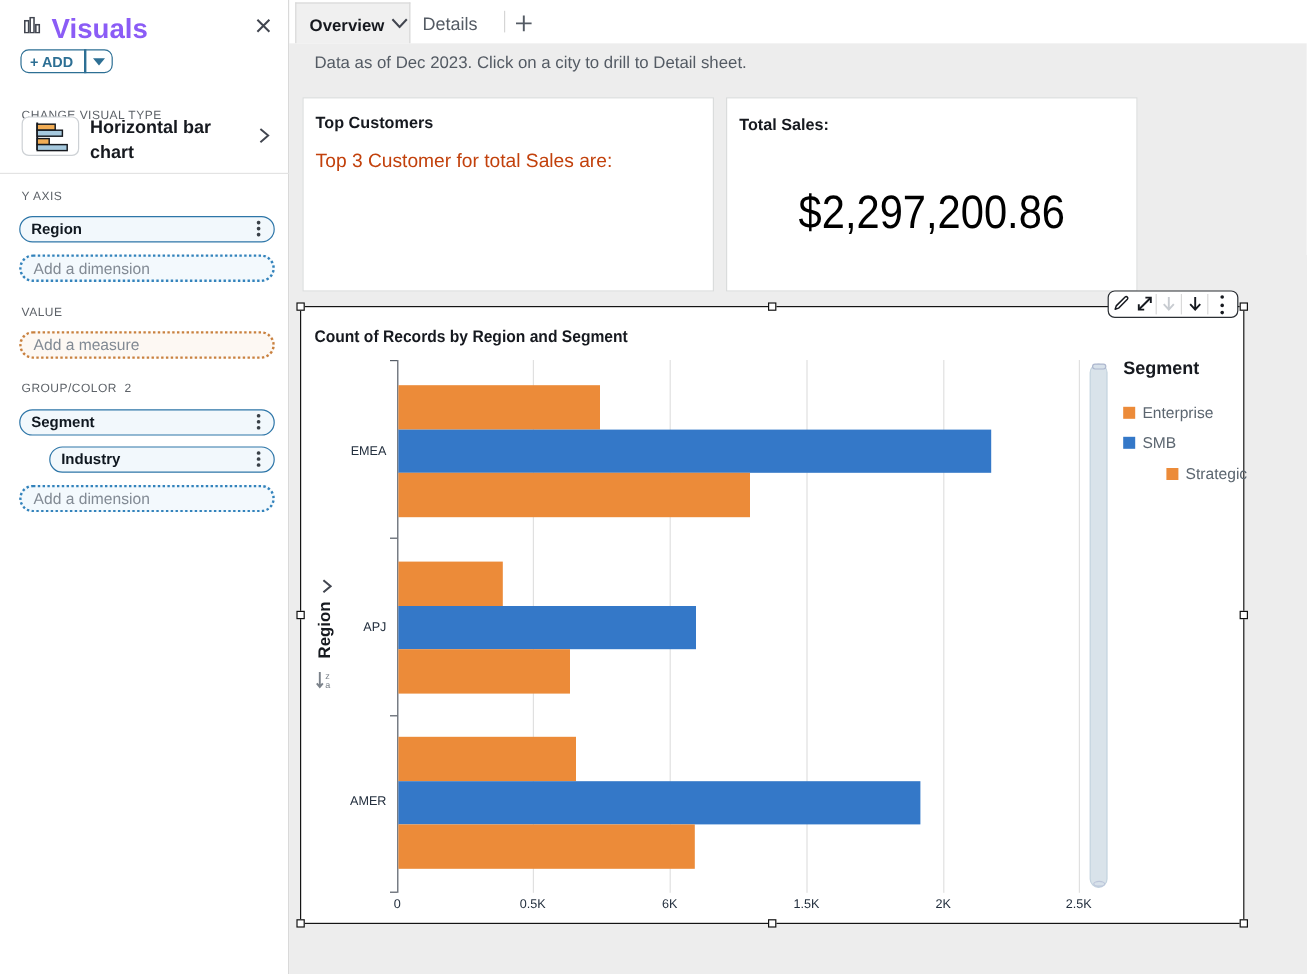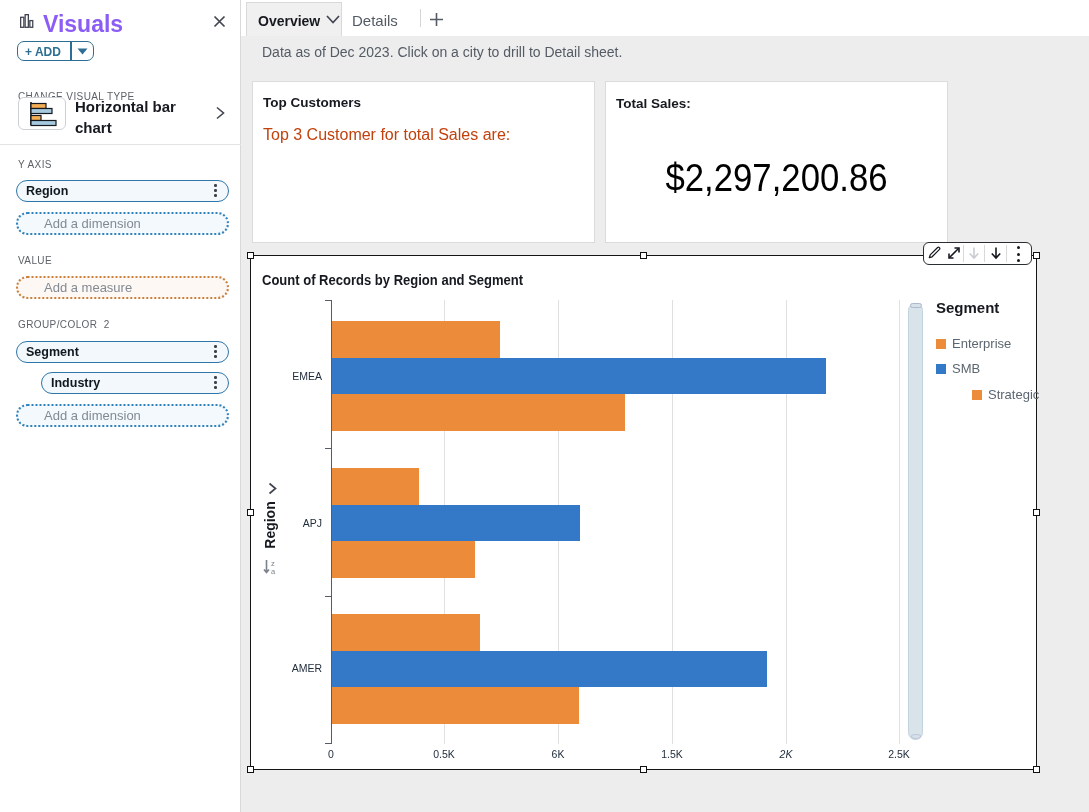--- a/index.html
+++ b/index.html
@@ -10,21 +10,21 @@
   
   #sidebar { left:0; top:0; width:241px; height:812px; background:#fff; border-right:1px solid #d9d9d9; }
   .sb-label { font-size:10px; color:#5d6268; letter-spacing:0.4px; }
   .pill { position:absolute; left:16px; width:213px; height:22px; border-radius:12px;
           background:#f2f8fc; border:1px solid #2e76a8; display:flex; align-items:center; }
   .pill .txt { font-size:12.5px; font-weight:bold; color:#101820; margin-left:9px; }
   .dots { position:absolute; right:11px; top:50%; transform:translateY(-50%); width:3px; height:14px; }
   .dots i { display:block; width:2.6px; height:2.6px; border-radius:50%; background:#3a4148; margin:0 0 2.6px 0; }
   .pill-dash { position:absolute; left:16px; width:213px; height:23px; border-radius:12px;
           background:#f3f9fd; border:2px dotted #3282bb; display:flex; align-items:center; }
-  .pill-dash .txt { font-size:13px; font-weight:normal; color:#828a94; margin-left:26px; }
+  .pill-dash .txt { font-size:13px; font-weight:normal; color:#828a94; margin-left:10px; }
 
   
   #tabbar { left:241px; top:0; width:848px; height:36px; background:#fff; }
   #tab-active { left:246px; top:2px; width:96px; height:34px; background:#f0f0f0; border:1px solid #d9d9d9; border-bottom:none; }
 
   
   #canvas { left:241px; top:36px; width:848px; height:776px; background:#ededed; }
 
   .card { position:absolute; background:#fff; border:1px solid #dadcdc; }
 
@@ -98,21 +98,21 @@
   <div class="bar b" style="left:332px; top:650.5px; width:435px;"></div>
   <div class="bar o" style="left:332px; top:687px; width:247px;"></div>
 
   <div class="ylab" style="left:262px; top:370px;">EMEA</div>
   <div class="ylab" style="left:262px; top:517px;">APJ</div>
   <div class="ylab" style="left:262px; top:662px;">AMER</div>
   <div class="xlab" style="left:331px;">0</div>
   <div class="xlab" style="left:444px;">0.5K</div>
   <div class="xlab" style="left:558px;">6K</div>
   <div class="xlab" style="left:672px;">1.5K</div>
-  <div class="xlab" style="left:786px;font-style:italic;">2K</div>
+  <div class="xlab" style="left:786px;">2K</div>
   <div class="xlab" style="left:899px;">2.5K</div>
 
   <svg class="abs" style="left:268px; top:482px;" width="9" height="13" viewBox="0 0 9 13">
       <path d="M1.5 1.5 L7.5 6.5 L1.5 11.5" fill="none" stroke="#424650" stroke-width="1.7"></path>
     </svg>
   <div class="abs" style="left:270px; top:525px; width:0; height:0;">
     <div style="position:absolute; transform:translate(-50%,-50%) rotate(-90deg); font-size:14px; font-weight:bold; color:#16191f; white-space:nowrap;">Region</div>
   </div>
   <svg class="abs" style="left:263px; top:559px;" width="15" height="16" viewBox="0 0 15 16">
     <path d="M3.5 1 V13 M1 10.5 L3.5 13.5 L6 10.5" fill="none" stroke="#7b828a" stroke-width="1.6"></path>

